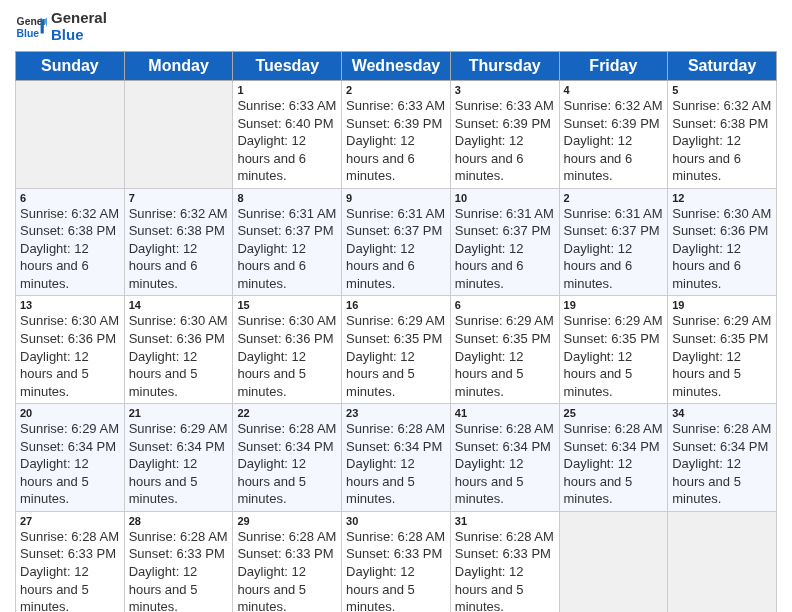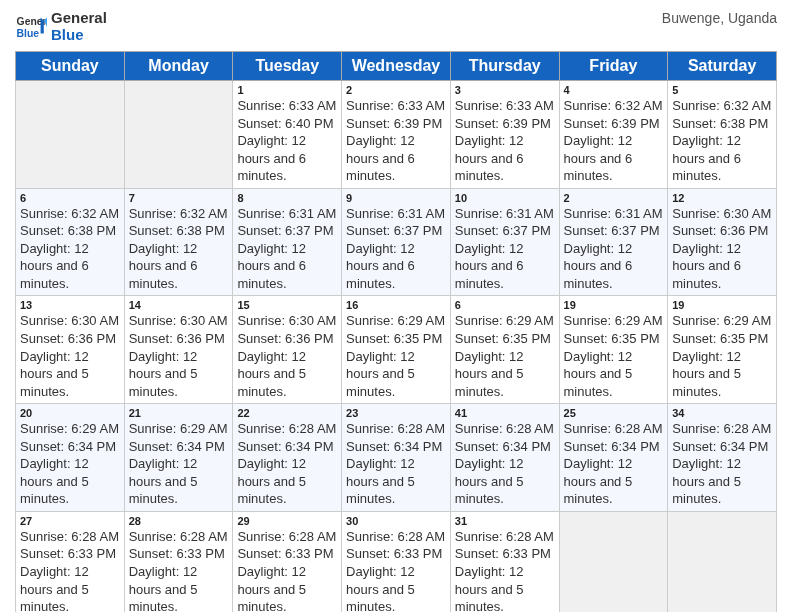--- a/index.html
+++ b/index.html
@@ -100,21 +100,20 @@
         <text x="2" y="32" font-size="13" font-weight="bold" fill="#1565c0" font-family="Arial">Blue</text>
         <polygon points="32,8 40,16 36,12 36,28 32,28" fill="#1565c0"></polygon>
         <polygon points="36,12 40,8 40,20" fill="#42a5f5"></polygon>
       </svg>
       <div style="display:flex;flex-direction:column;">
         <span style="font-size:15px;font-weight:bold;color:#333;line-height:1.1;">General</span>
         <span style="font-size:15px;font-weight:bold;color:#1565c0;line-height:1.1;">Blue</span>
       </div>
     </div>
     <div class="title-block">
-      <div class="location">Buwenge, Uganda</div>
     </div>
   </div>
 
   <table class="calendar-table">
     <thead>
       <tr>
       <th>Sunday</th>
           <th>Monday</th>
           <th>Tuesday</th>
           <th>Wednesday</th>

